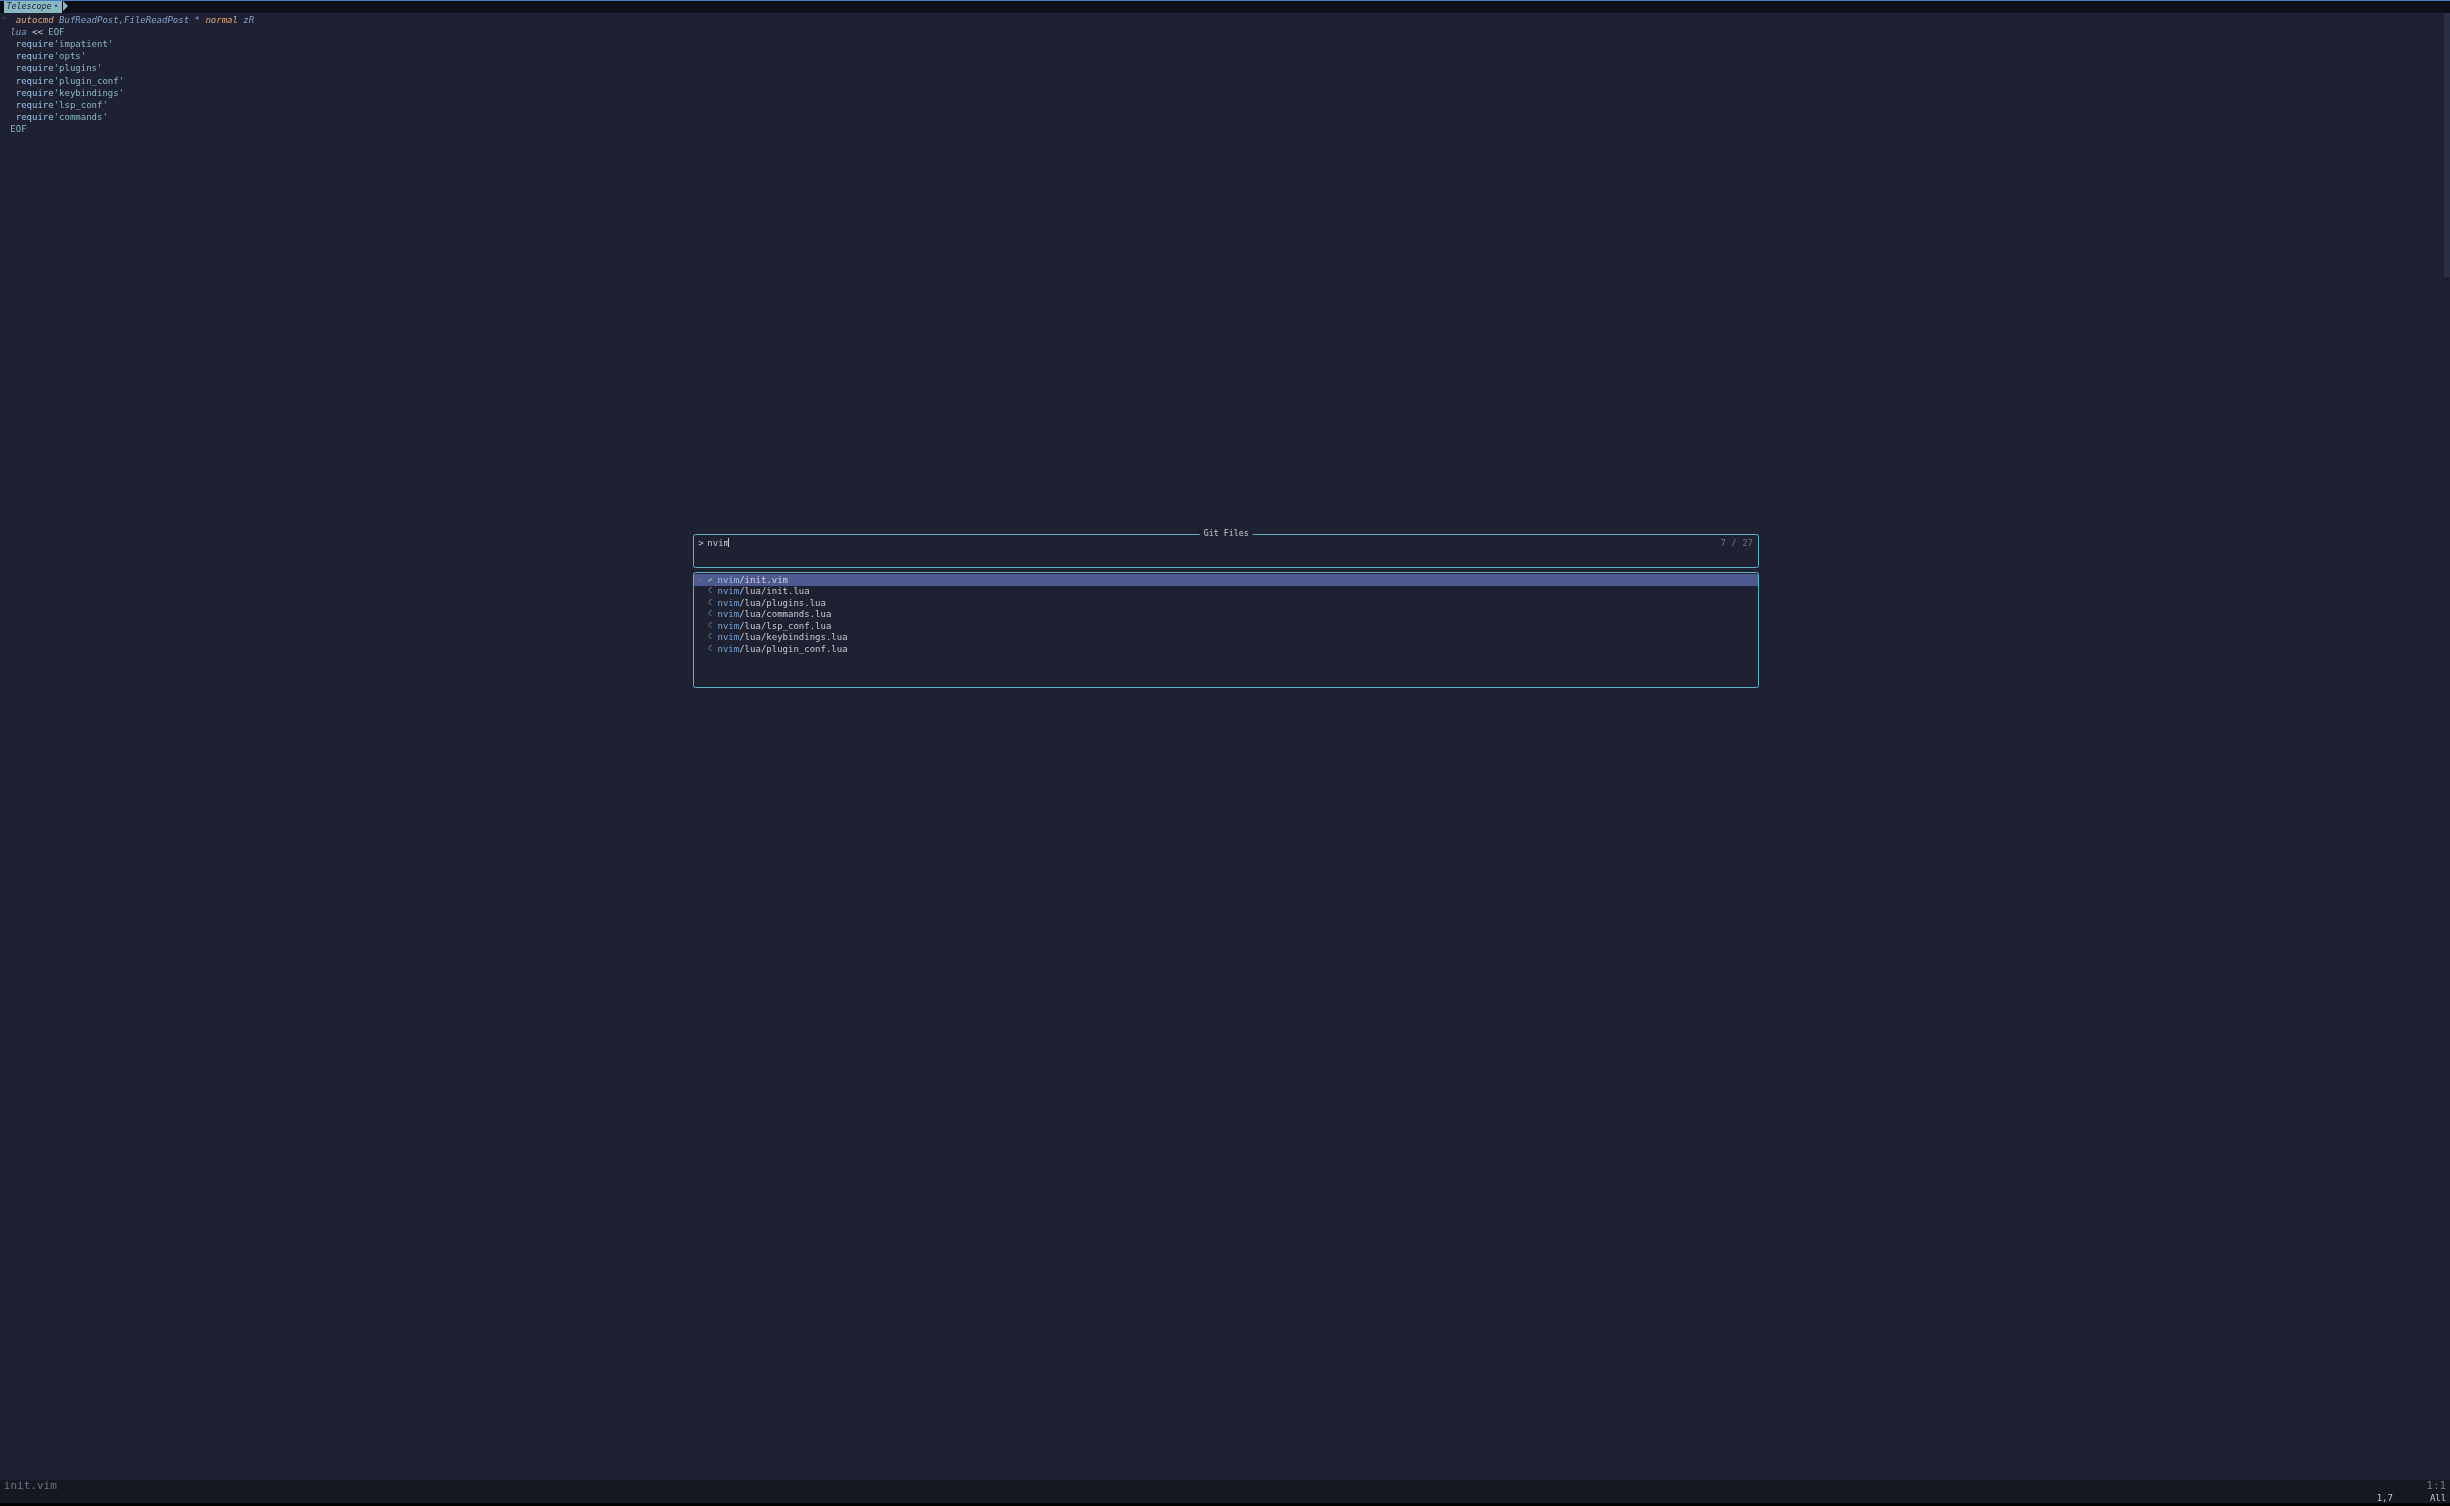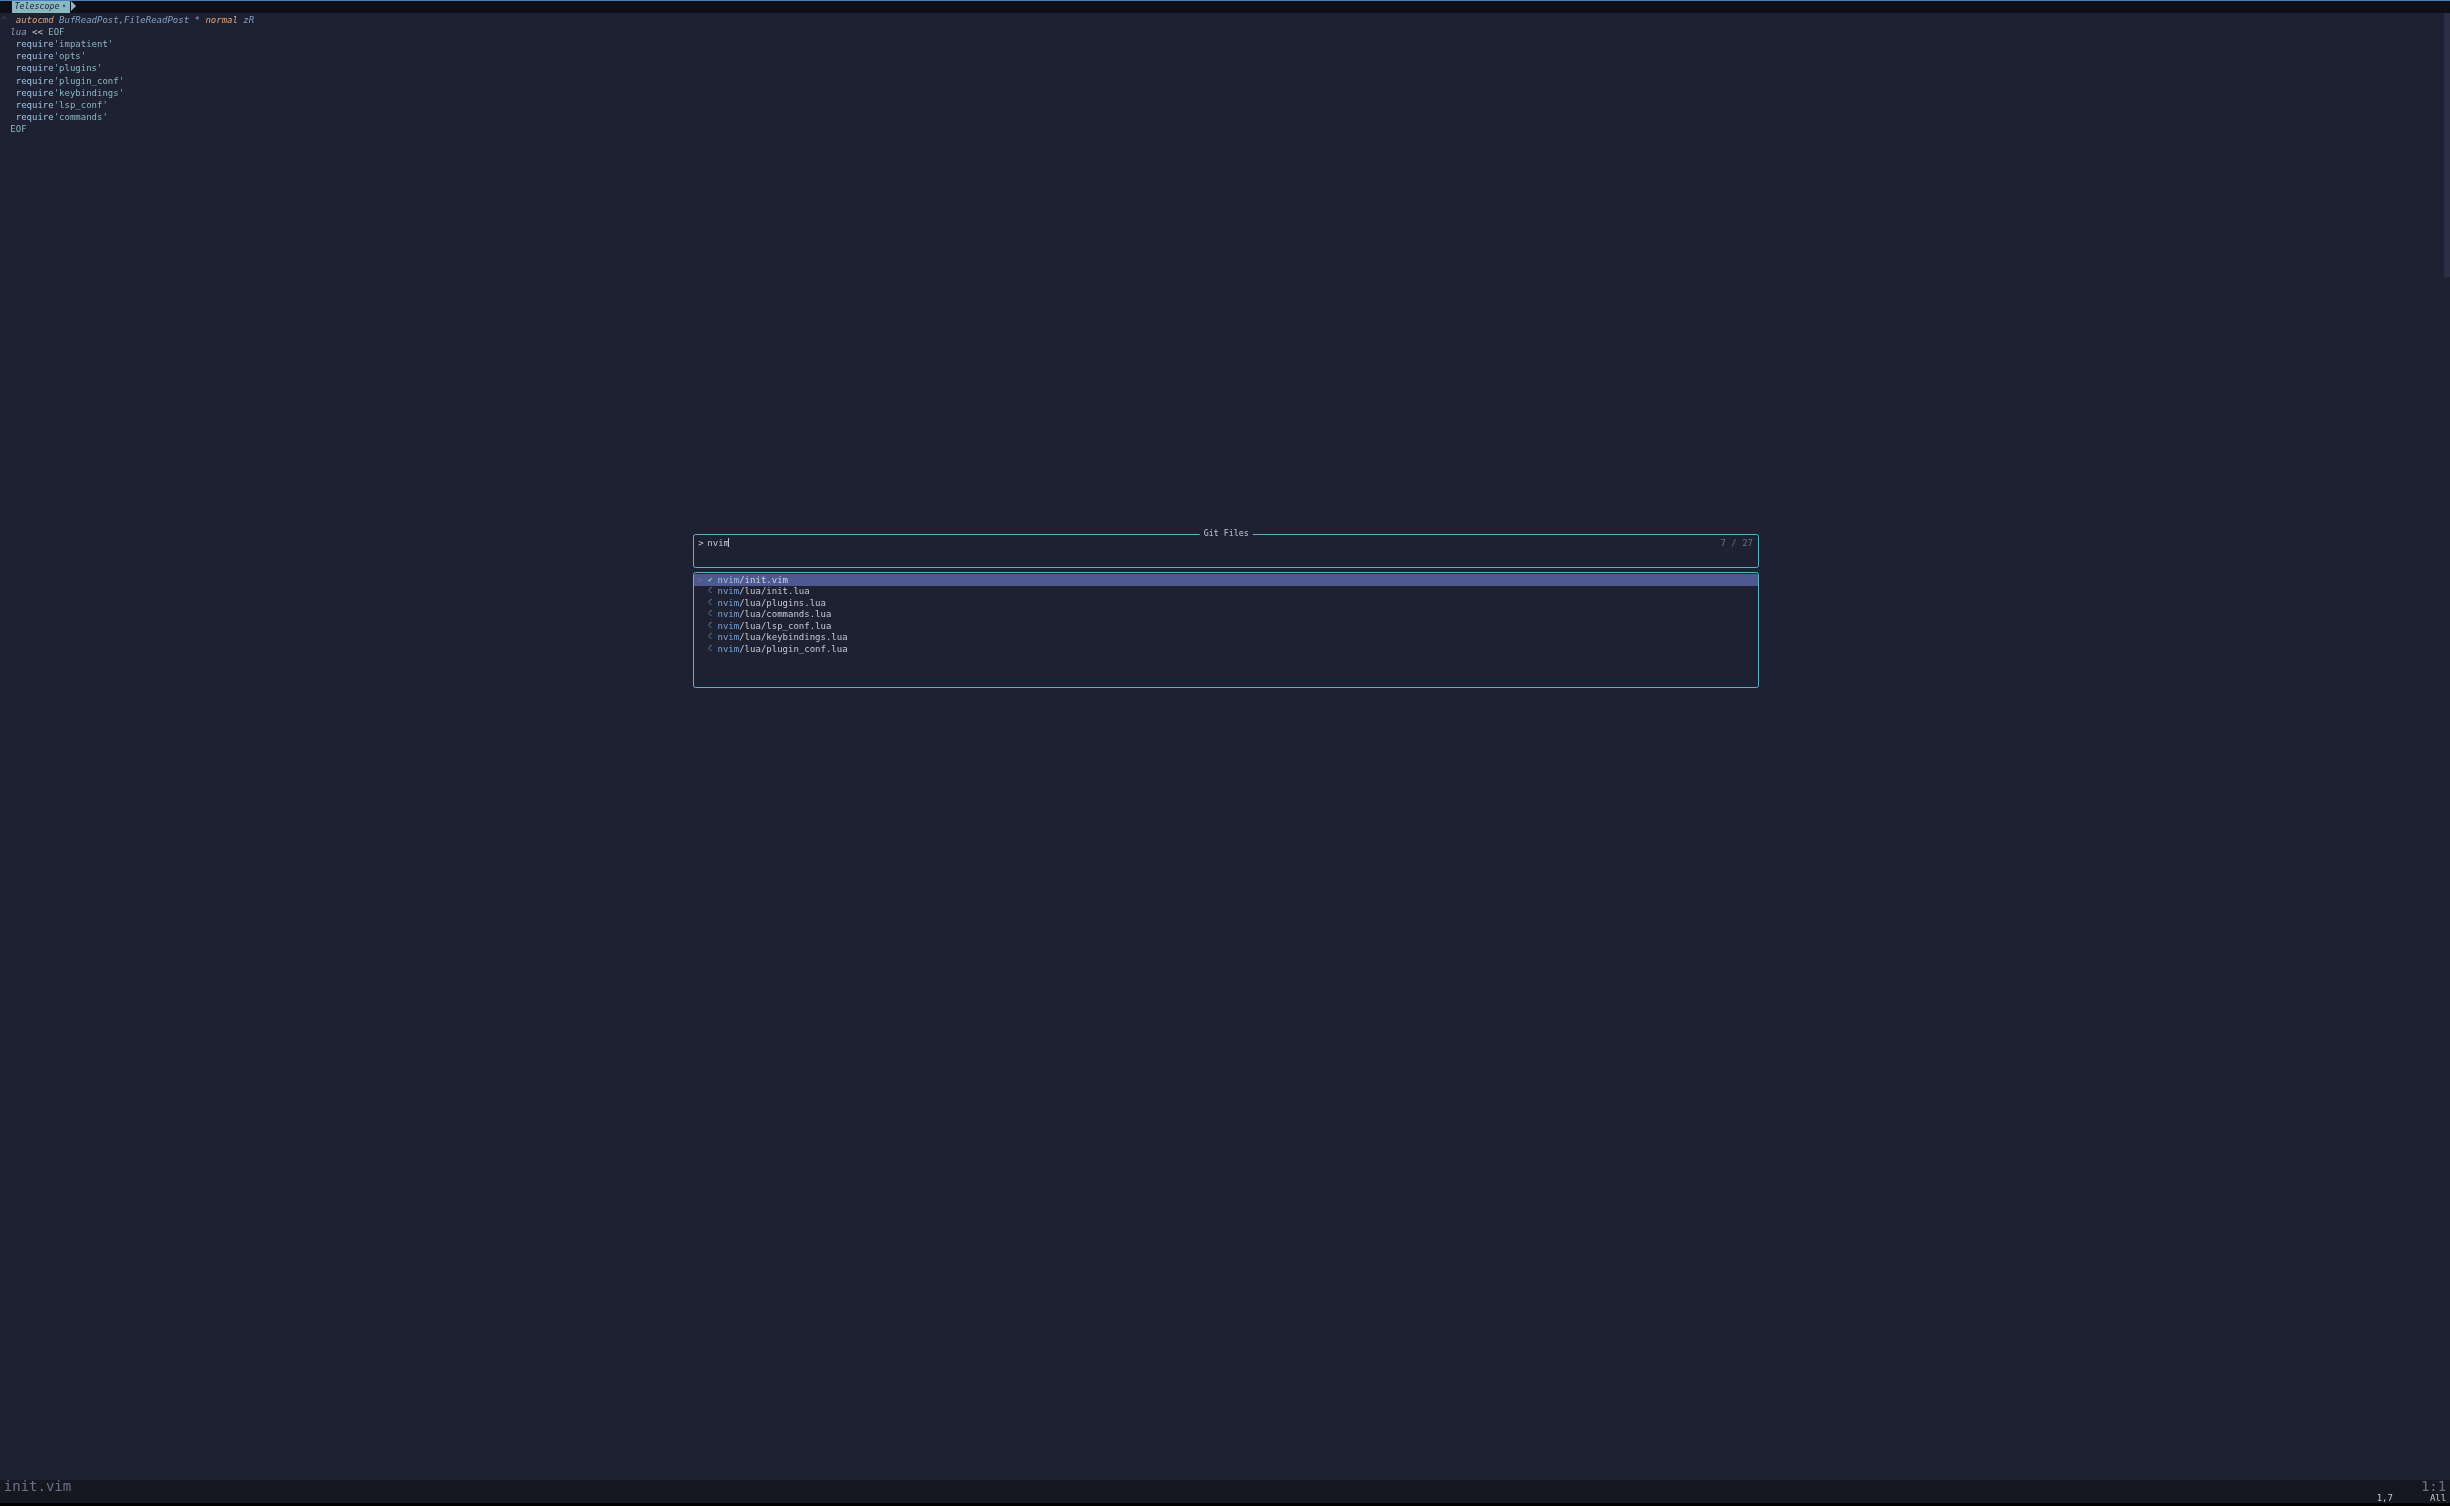--- a/index.html
+++ b/index.html
@@ -68,21 +68,21 @@
   .tab::before {
     content: "";
     position: absolute;
     left: -5.8px;
     top: 0;
     border-top: 5.8px solid transparent;
     border-bottom: 5.8px solid transparent;
     border-left: 5.8px solid var(--bg-black);
   }
   .tab { margin-left: 5.8px; }
-  .tab:first-child { margin-left: 12px; }
+  .tab:first-child { margin-left: 4px; }
   .tab:first-child::before { display:none; }
 
   
   .editor-wrap {
     flex: 1;
     display: flex;
     background: var(--bg);
     position: relative;
   }
   .editor {
@@ -192,21 +192,21 @@
   .ico.lua { color: var(--blue); }
 
   
   .statusline {
     height: 11.5px;
     background: var(--bg-dark);
     color: var(--fg-dim);
     display: flex;
     align-items: center;
     padding: 0 3.8px;
-    font-size: 14px;
+    font-size: 11px;
   }
   .statusline .spacer { flex: 1; }
   .statusline .ruler, .statusline .pos { color: var(--fg-dim); margin-left: 11.5px; }
   .cmdline {
     height: 11.5px;
     background: var(--bg-dark);
     color: var(--fg);
     display: flex;
     align-items: center;
     padding: 0 3.8px;

